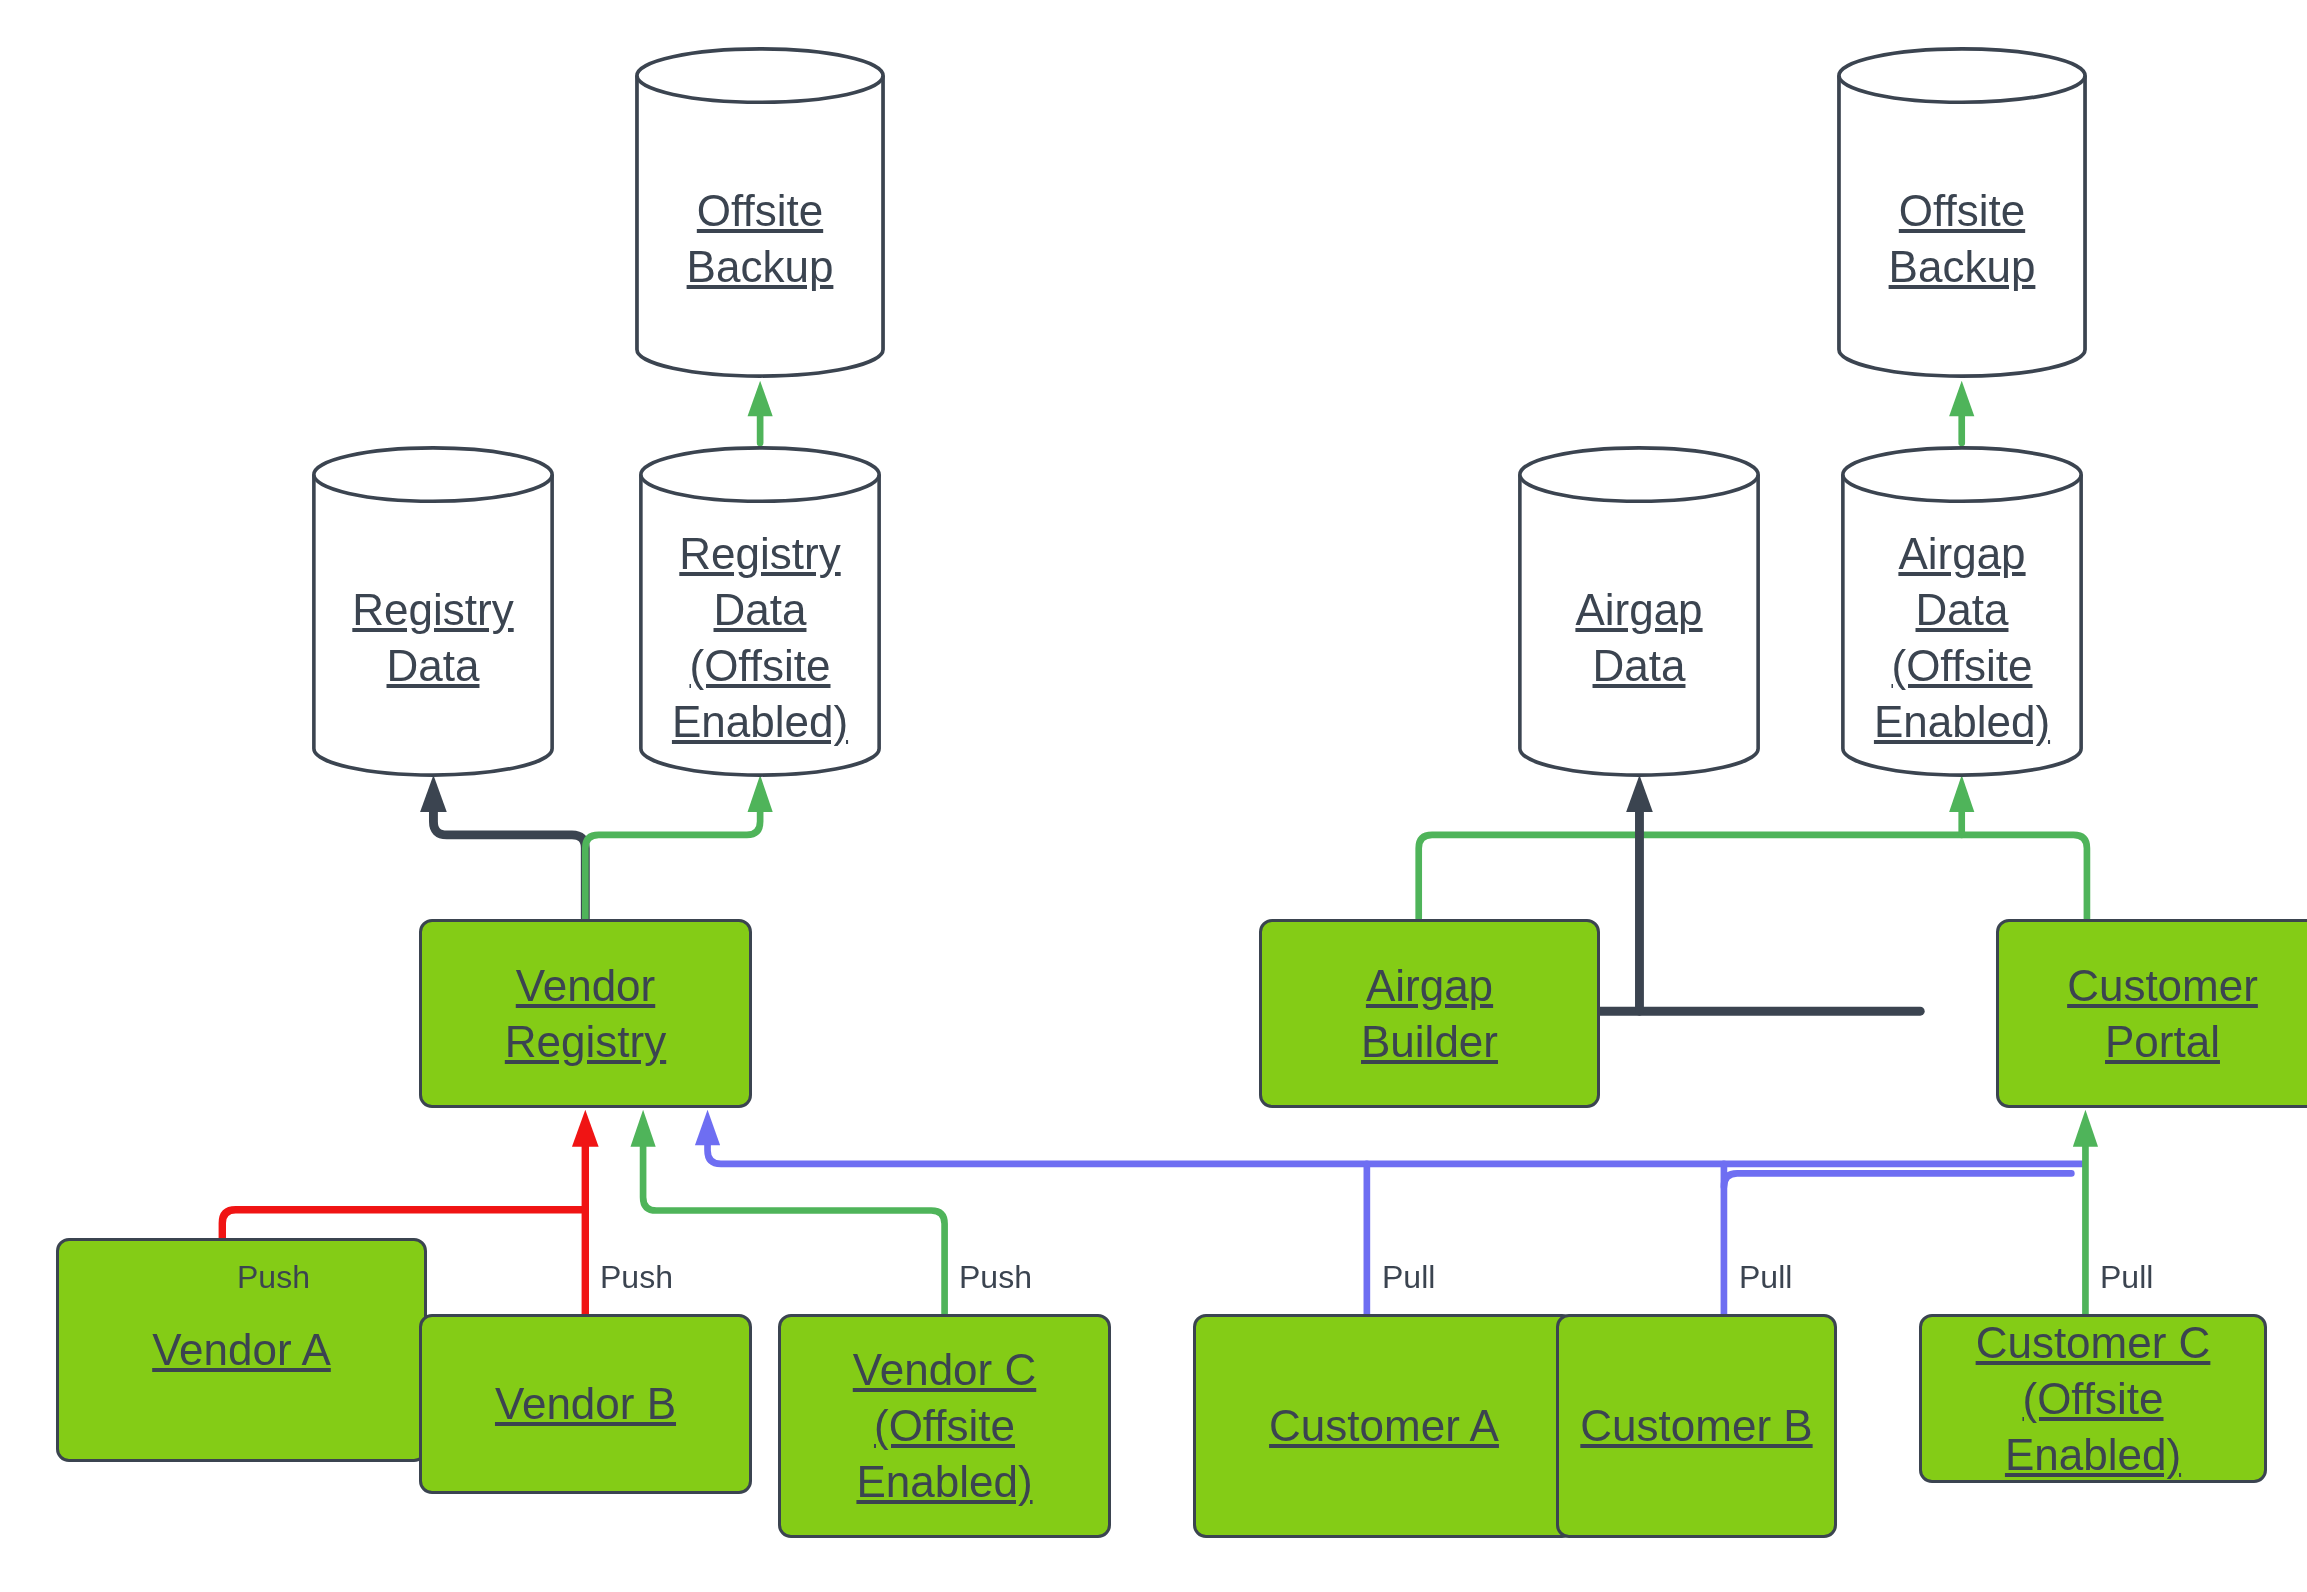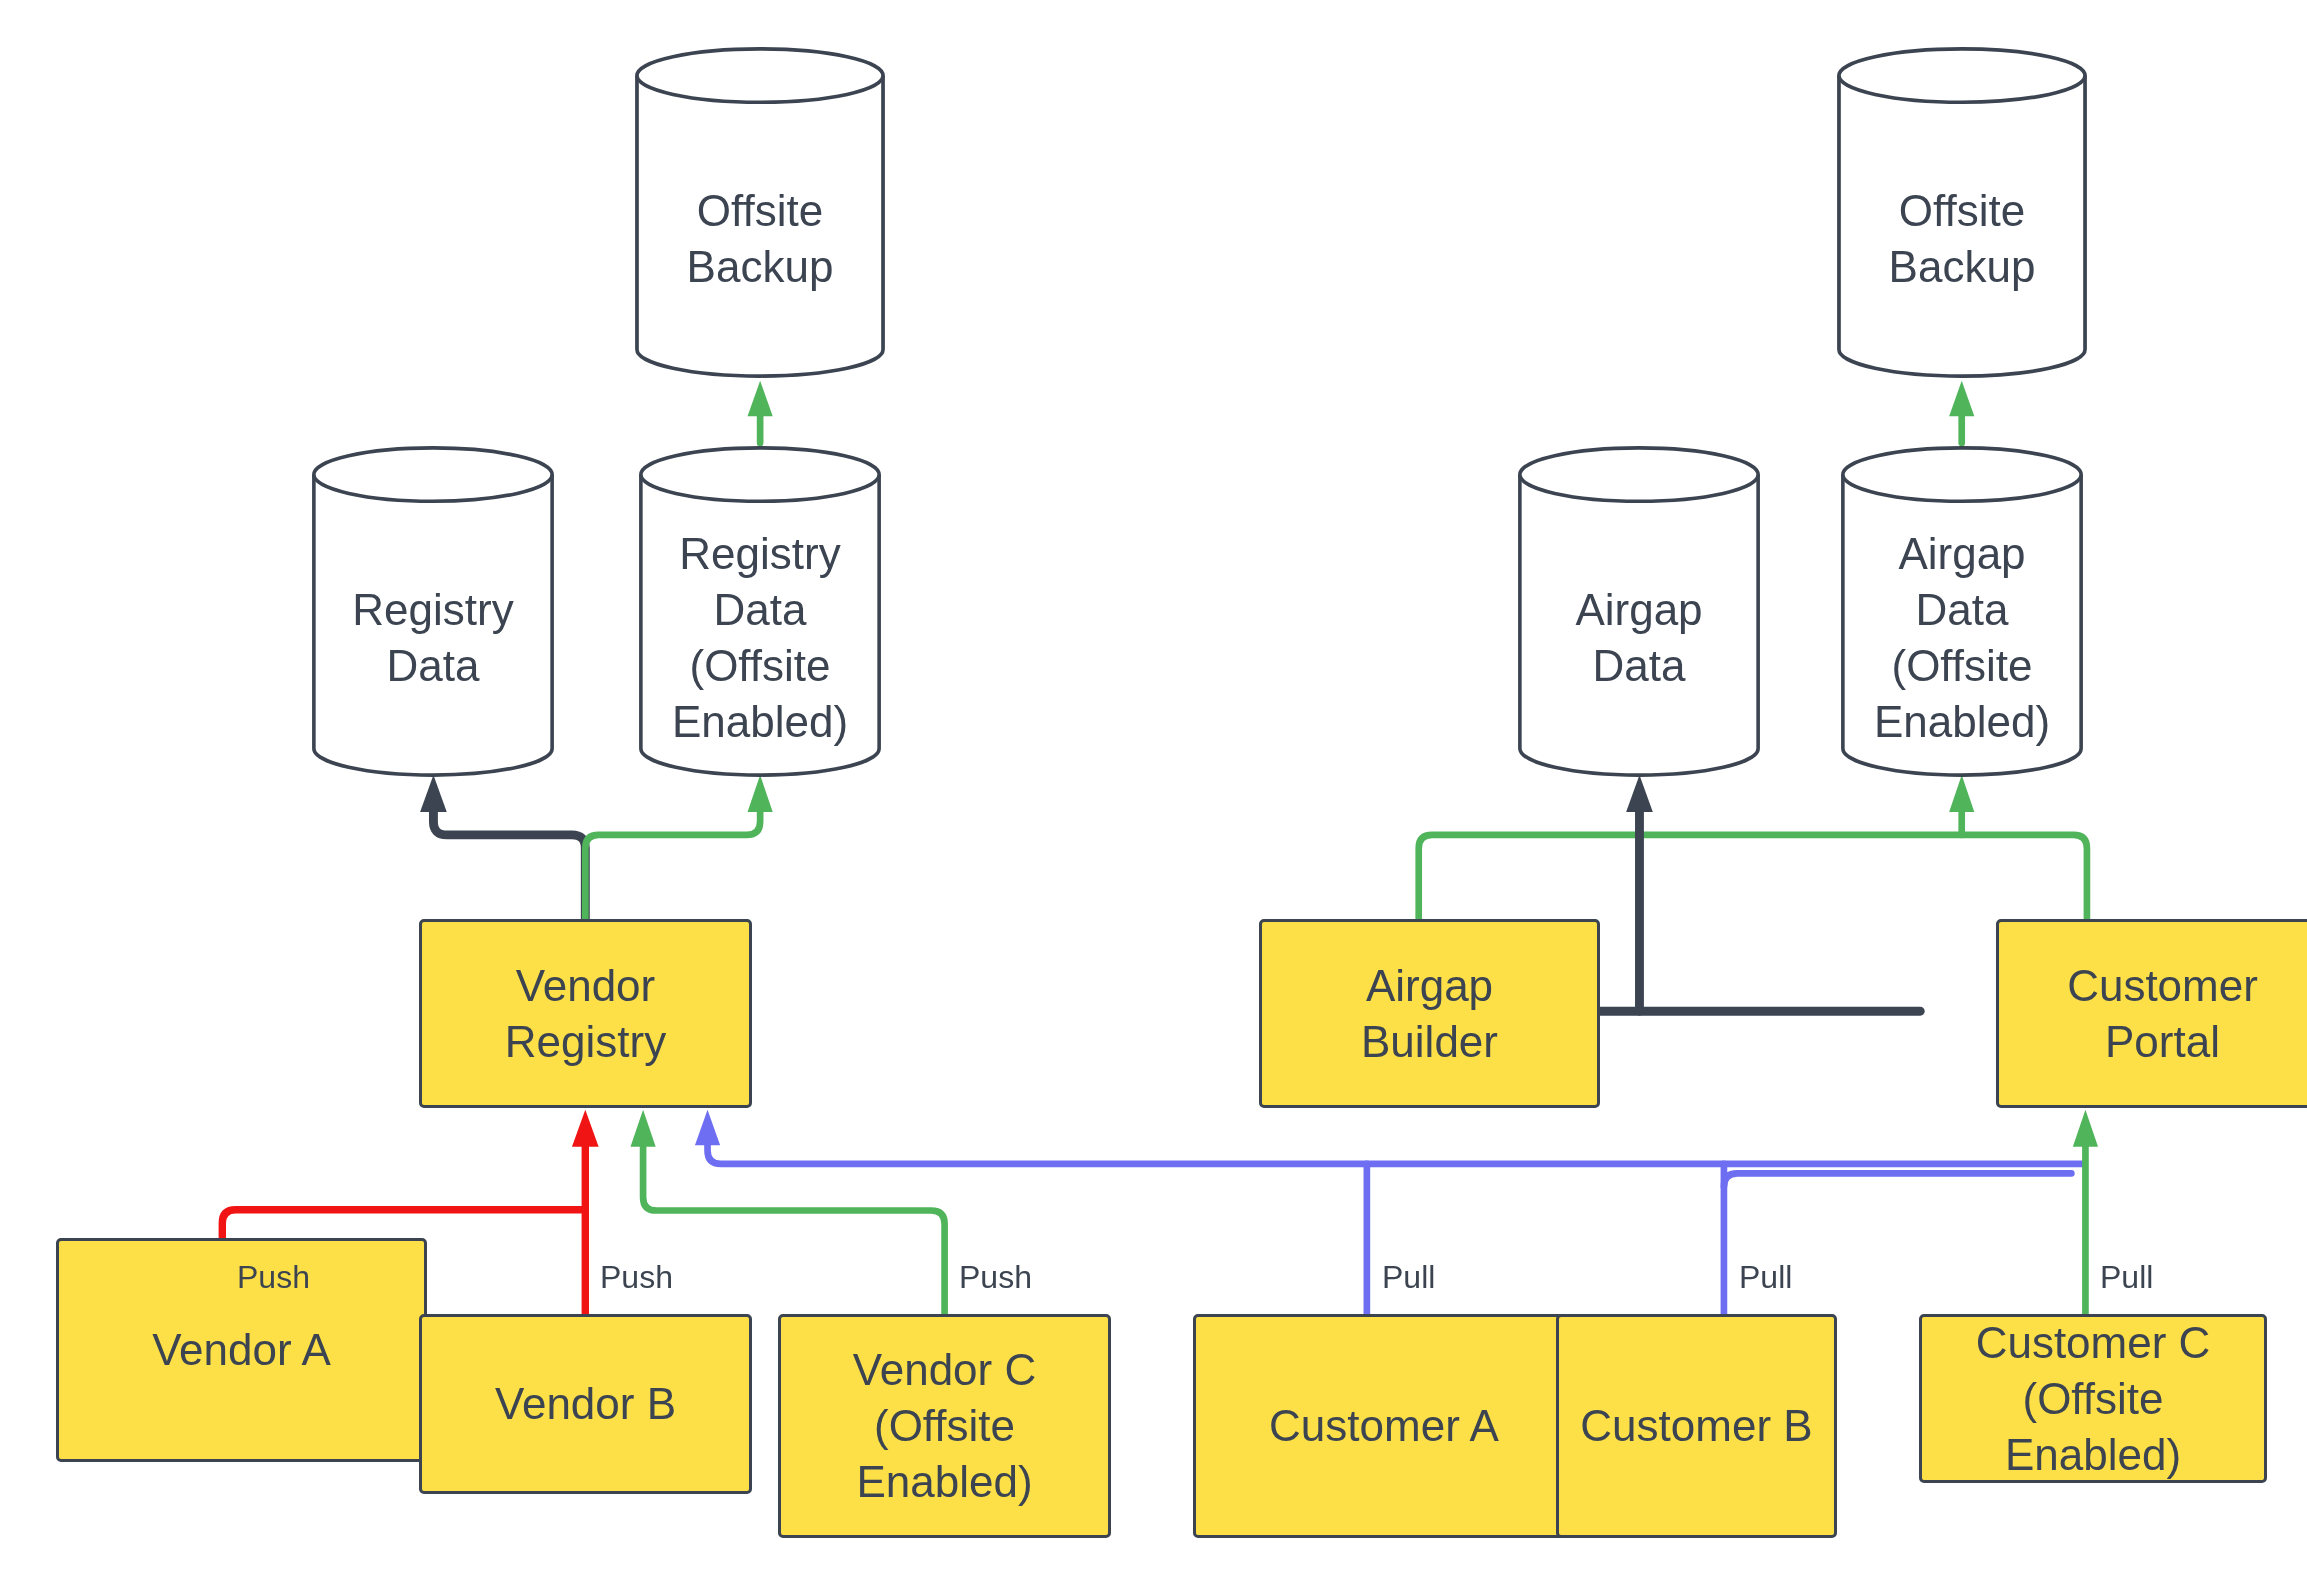--- a/index.html
+++ b/index.html
@@ -21,25 +21,25 @@
   #edges{position:absolute;left:0;top:0;width:2307px;height:1592px;}
   .edge{fill:none;stroke-linecap:round;}
   .e-dark{stroke:var(--dark);stroke-width:12;}
   .e-green{stroke:var(--green);stroke-width:9;}
   .e-red{stroke:var(--red);stroke-width:10;}
   .e-blue{stroke:var(--blue);stroke-width:9;}
   .ah-dark{fill:var(--dark);}
   .ah-green{fill:var(--green);}
   .ah-red{fill:var(--red);}
   .ah-blue{fill:var(--blue);}
-  .node{position:absolute;display:flex;align-items:center;justify-content:center;text-align:center;}
+  .node{position:absolute;display:flex;align-items:center;justify-content:center;text-align:center;text-decoration:underline;}
   .box{
-    background:#fde047;
+    background:#84cc16;
     border:3.7px solid var(--dark);
-    border-radius:5px;
+    border-radius:13px;
     box-sizing:border-box;
   }
   .nlabel{
     font-size:44px;line-height:56px;
     white-space:pre-line;
     color:var(--dark);
   }
   .cyl{background:transparent;}
   .cylsvg{position:absolute;left:0;top:0;width:100%;height:100%;}
   .cylsvg .shape{fill:#ffffff;stroke:var(--dark);stroke-width:5;}

